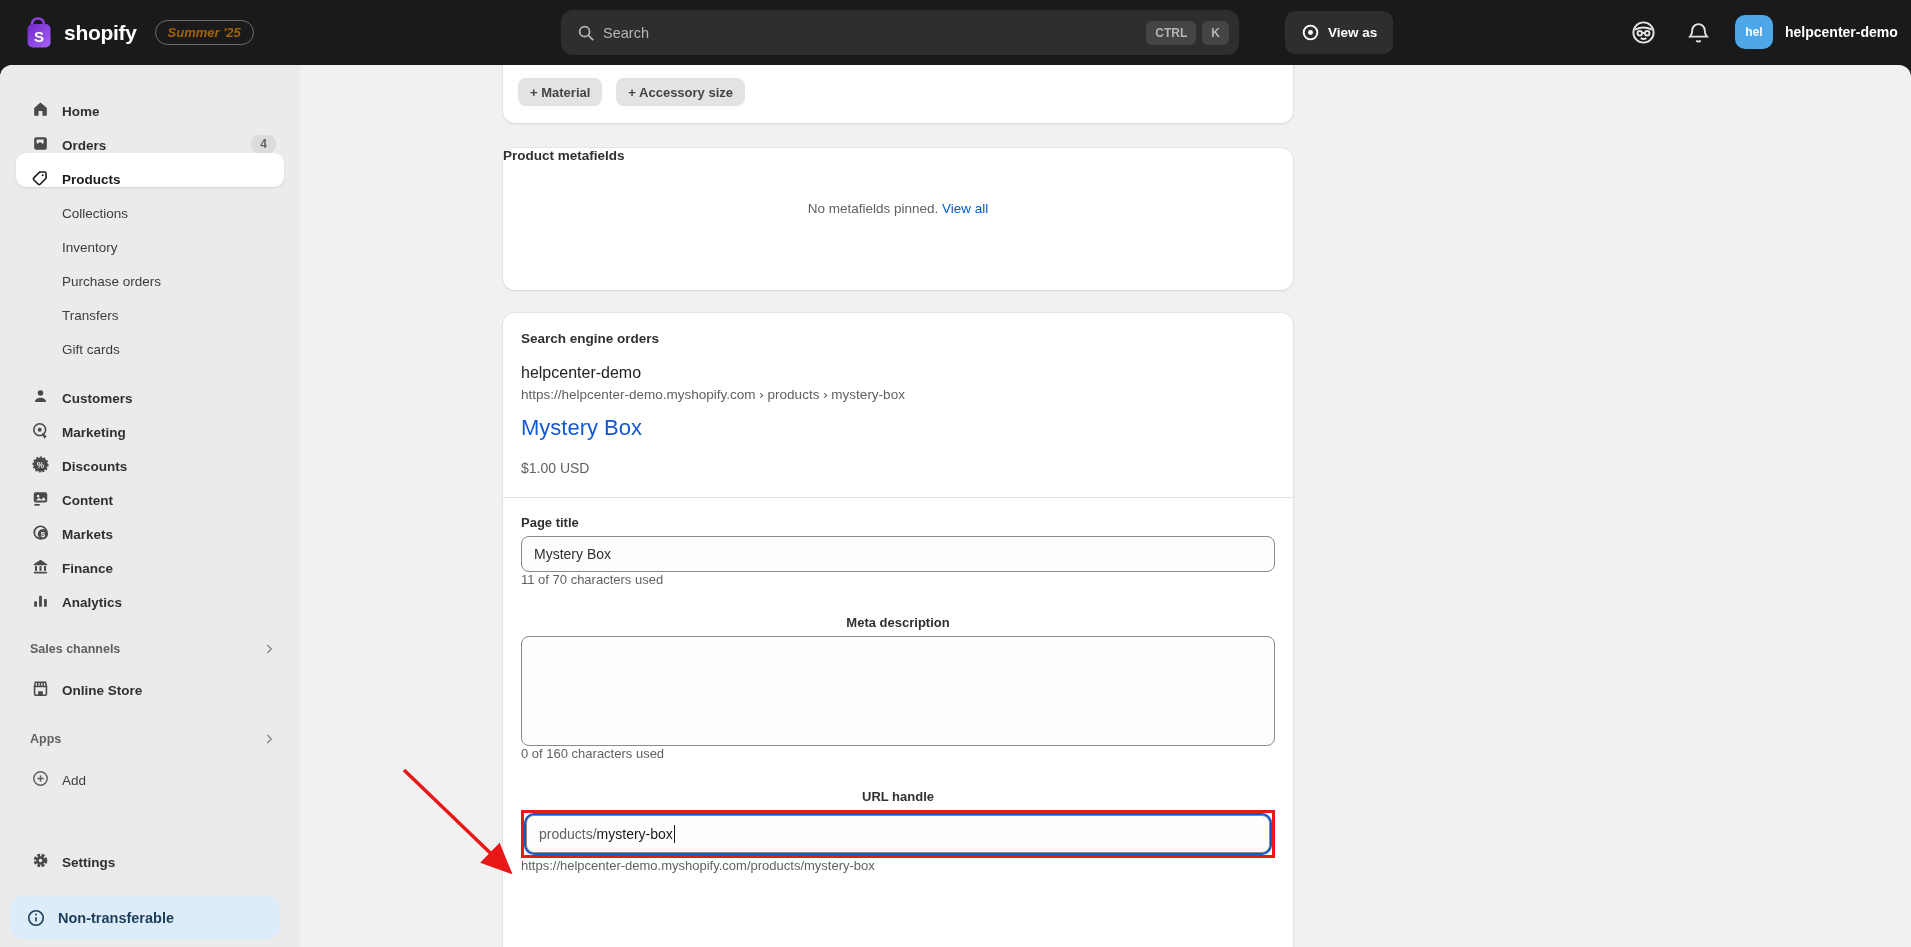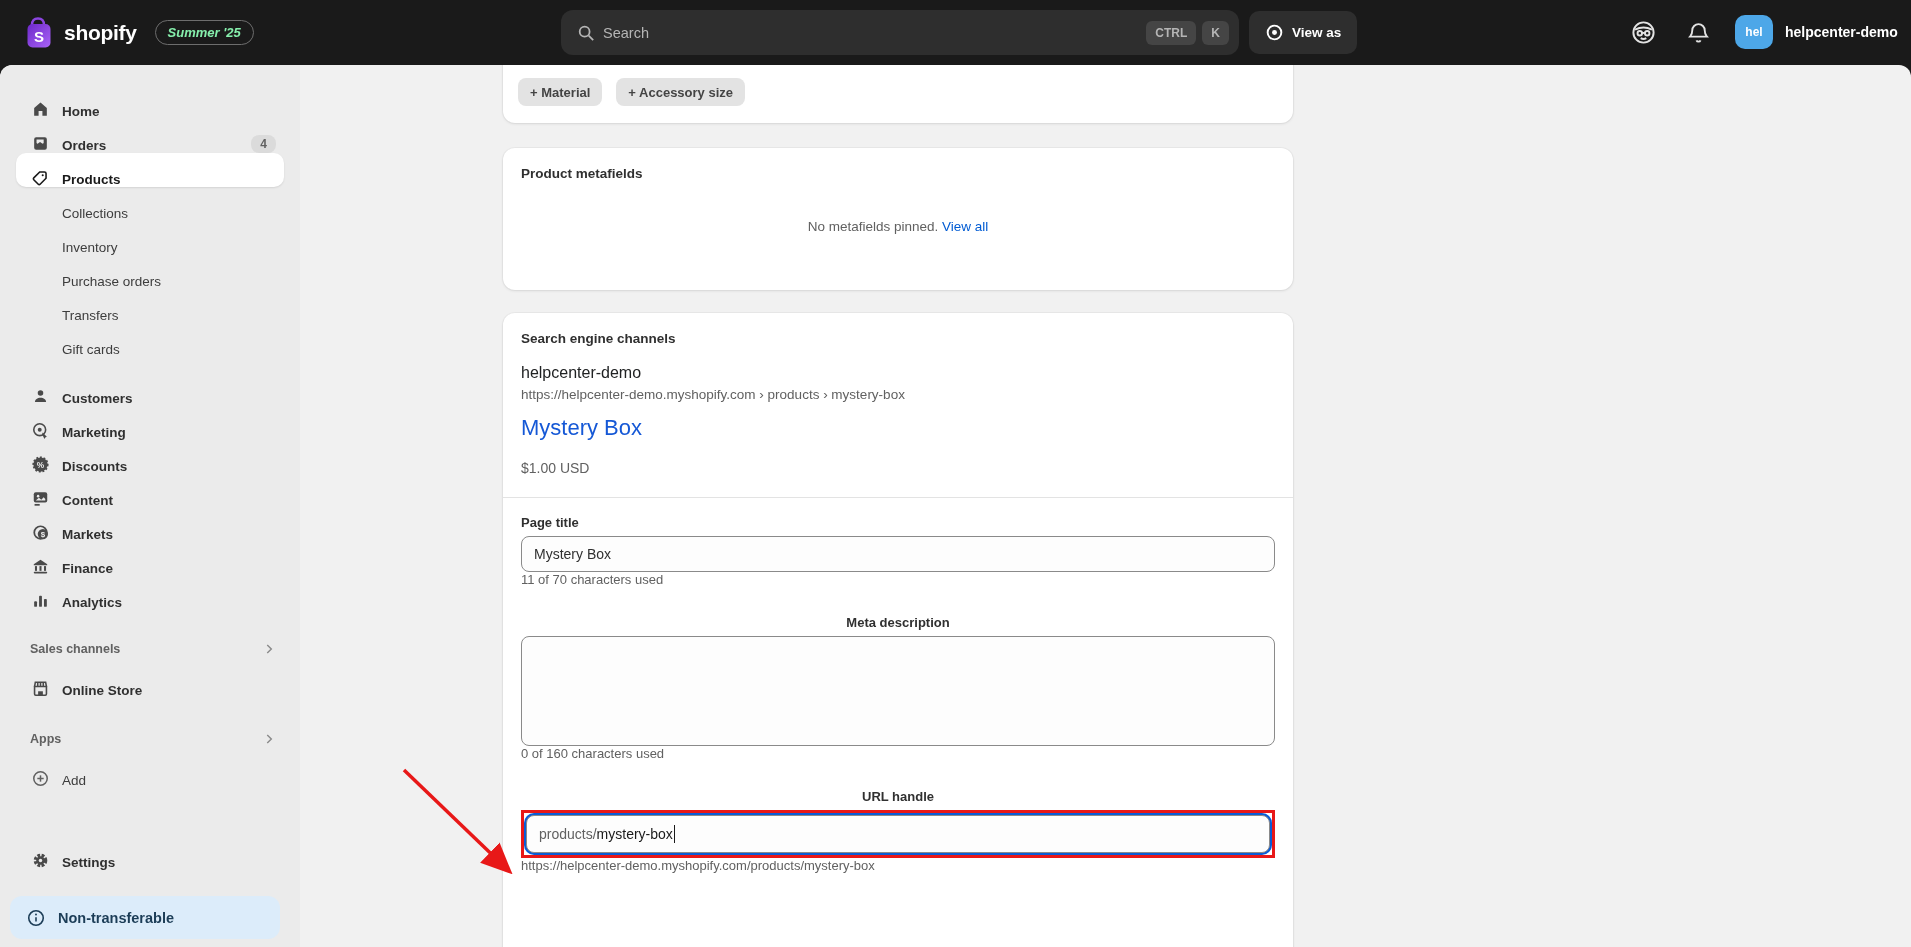--- a/index.html
+++ b/index.html
@@ -9,28 +9,28 @@
     background:#1a1a1a; color:#303030; position:relative;
     -webkit-font-smoothing:antialiased;
   }
 
   
   .topbar { position:absolute; top:0; left:0; right:0; height:65px; background:#1a1a1a;
             display:flex; align-items:center; }
   .logo-group { display:flex; align-items:center; gap:10px; margin-left:24px; }
   .logo-word { color:#fff; font-size:21px; font-weight:700; letter-spacing:-.3px; }
   .version-badge { margin-left:8px; border:1.5px solid #6d6d6d; border-radius:999px;
-    color:#86efac; font-size:13px; font-style:italic; font-weight:700; padding:4px 12px; }
+    color:#a16207; font-size:13px; font-style:italic; font-weight:700; padding:4px 12px; }
   .search-bar { position:absolute; left:561px; top:10px; width:678px; height:45px;
     background:#2e2e2e; border-radius:12px; display:flex; align-items:center;
     padding:0 10px 0 16px; cursor:text; }
   .search-bar .ph { color:#b5b5b5; font-size:14.5px; margin-left:8px; flex:1; }
   .kbd { background:#454545; color:#b5b5b5; font-size:12px; font-weight:600;
     border-radius:6px; padding:5px 9px; margin-left:6px; }
-  .view-as { position:absolute; left:1249px; top:11px; height:43px; background:#2e2e2e;
+  .view-as { position:absolute; left:1285px; top:11px; height:43px; background:#2e2e2e;
     border:none; border-radius:10px; color:#fff; font-size:13.5px; font-weight:650;
     display:flex; align-items:center; gap:8px; padding:0 16px; cursor:pointer;
     font-family:inherit; }
   .top-icon-btn { position:absolute; top:15px; width:34px; height:34px; background:transparent;
     border:none; color:#e3e3e3; display:flex; align-items:center; justify-content:center; cursor:pointer; }
   .account-chip { position:absolute; left:1735px; top:15px; height:34px; display:flex;
     align-items:center; gap:12px; cursor:pointer; background:transparent; border:none; }
   .account-avatar { width:38px; height:34px; background:#4da7e8; border-radius:10px;
     color:#fff; font-size:12px; font-weight:600; display:flex; align-items:center; justify-content:center; }
   .account-name { color:#fff; font-size:14px; font-weight:700; font-family:inherit; }
@@ -71,21 +71,21 @@
   .card { background:#fff; border-radius:12px;
     box-shadow:0 1px 3px rgba(0,0,0,.09), 0 0 0 1px rgba(0,0,0,.03); }
   .card-title { font-size:13.5px; font-weight:700; color:#303030; }
 
   .card-variants { margin-top:-24px; height:82px; overflow:hidden; padding:37px 15px 0; }
   .pill-row { display:flex; gap:14px; }
   .add-pill { background:#e3e3e3; border:none; border-radius:8px; height:28px;
     padding:0 12px; font-size:13px; font-weight:550; color:#444; cursor:pointer;
     font-family:inherit; display:flex; align-items:center; }
 
-  .card-metafields { margin-top:25px; height:142px; padding:18px; }
+  .card-metafields { margin-top:25px; height:142px; }
   .empty-state { text-align:center; margin-top:38px; font-size:13.5px; color:#616161; }
   .link { color:#005bd3; text-decoration:none; cursor:pointer; }
 
   .card-seo { margin-top:23px; padding:18px 18px 24px; min-height:710px; }
   .seo-site { margin-top:18px; font-size:16px; color:#202223; }
   .seo-url { margin-top:5px; font-size:13.5px; color:#616161; }
   .seo-title { margin-top:13px; font-size:22px; color:#1558d6; font-weight:400; }
   .seo-price { margin-top:19px; font-size:14px; color:#616161; }
   .divider { margin:21px -18px 0; border-top:1px solid #e3e3e3; }
 
@@ -392,21 +392,21 @@
           <button class="add-pill">+ Accessory size</button>
         </div>
       </section>
 
       <section class="card card-metafields">
         <h3 class="card-title">Product metafields</h3>
         <p class="empty-state"><span>No metafields pinned. </span><a class="link">View all</a></p>
       </section>
 
       <section class="card card-seo">
-        <h3 class="card-title">Search engine channels</h3>
+        <h3 class="card-title">Search engine orders</h3>
 
         <div>
           <div class="seo-site">helpcenter-demo</div>
           <div class="seo-url">https://helpcenter-demo.myshopify.com › products › mystery-box</div>
           <div class="seo-title">Mystery Box</div>
           <div class="seo-price">$1.00 USD</div>
         </div>
 
         <div class="divider"></div>
 

